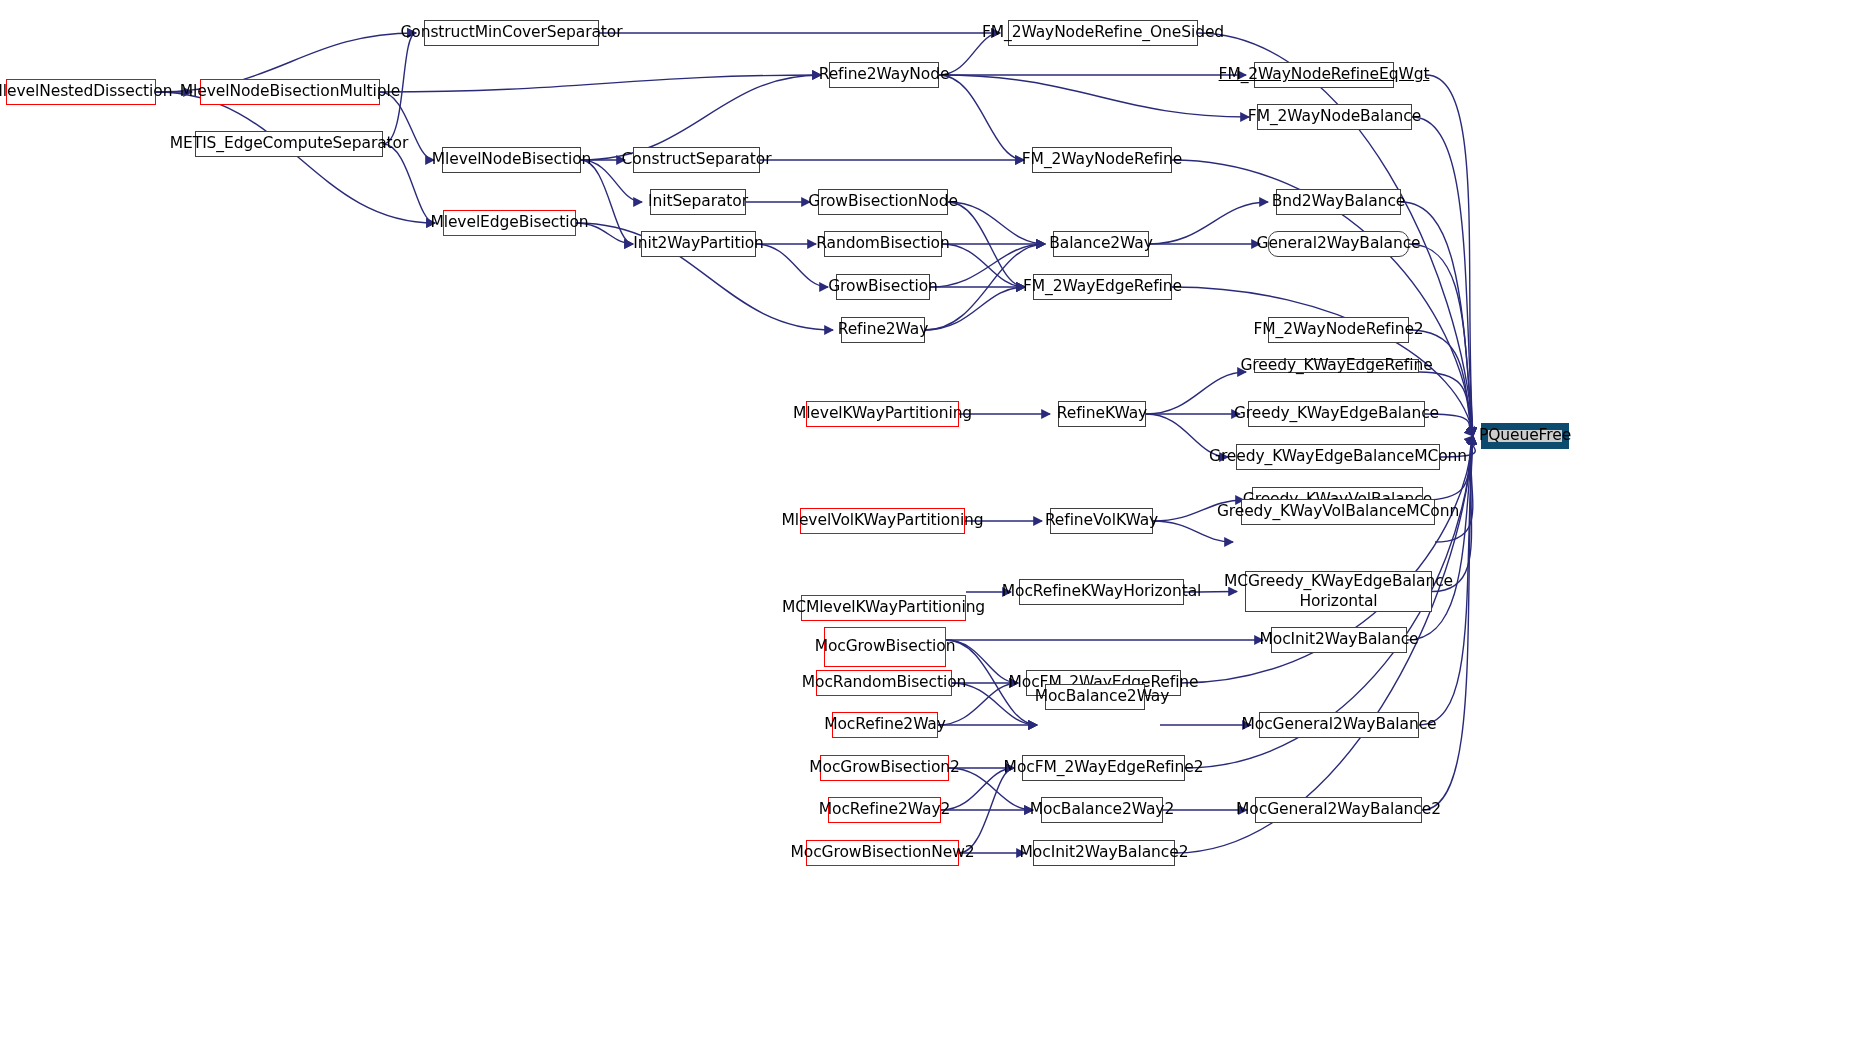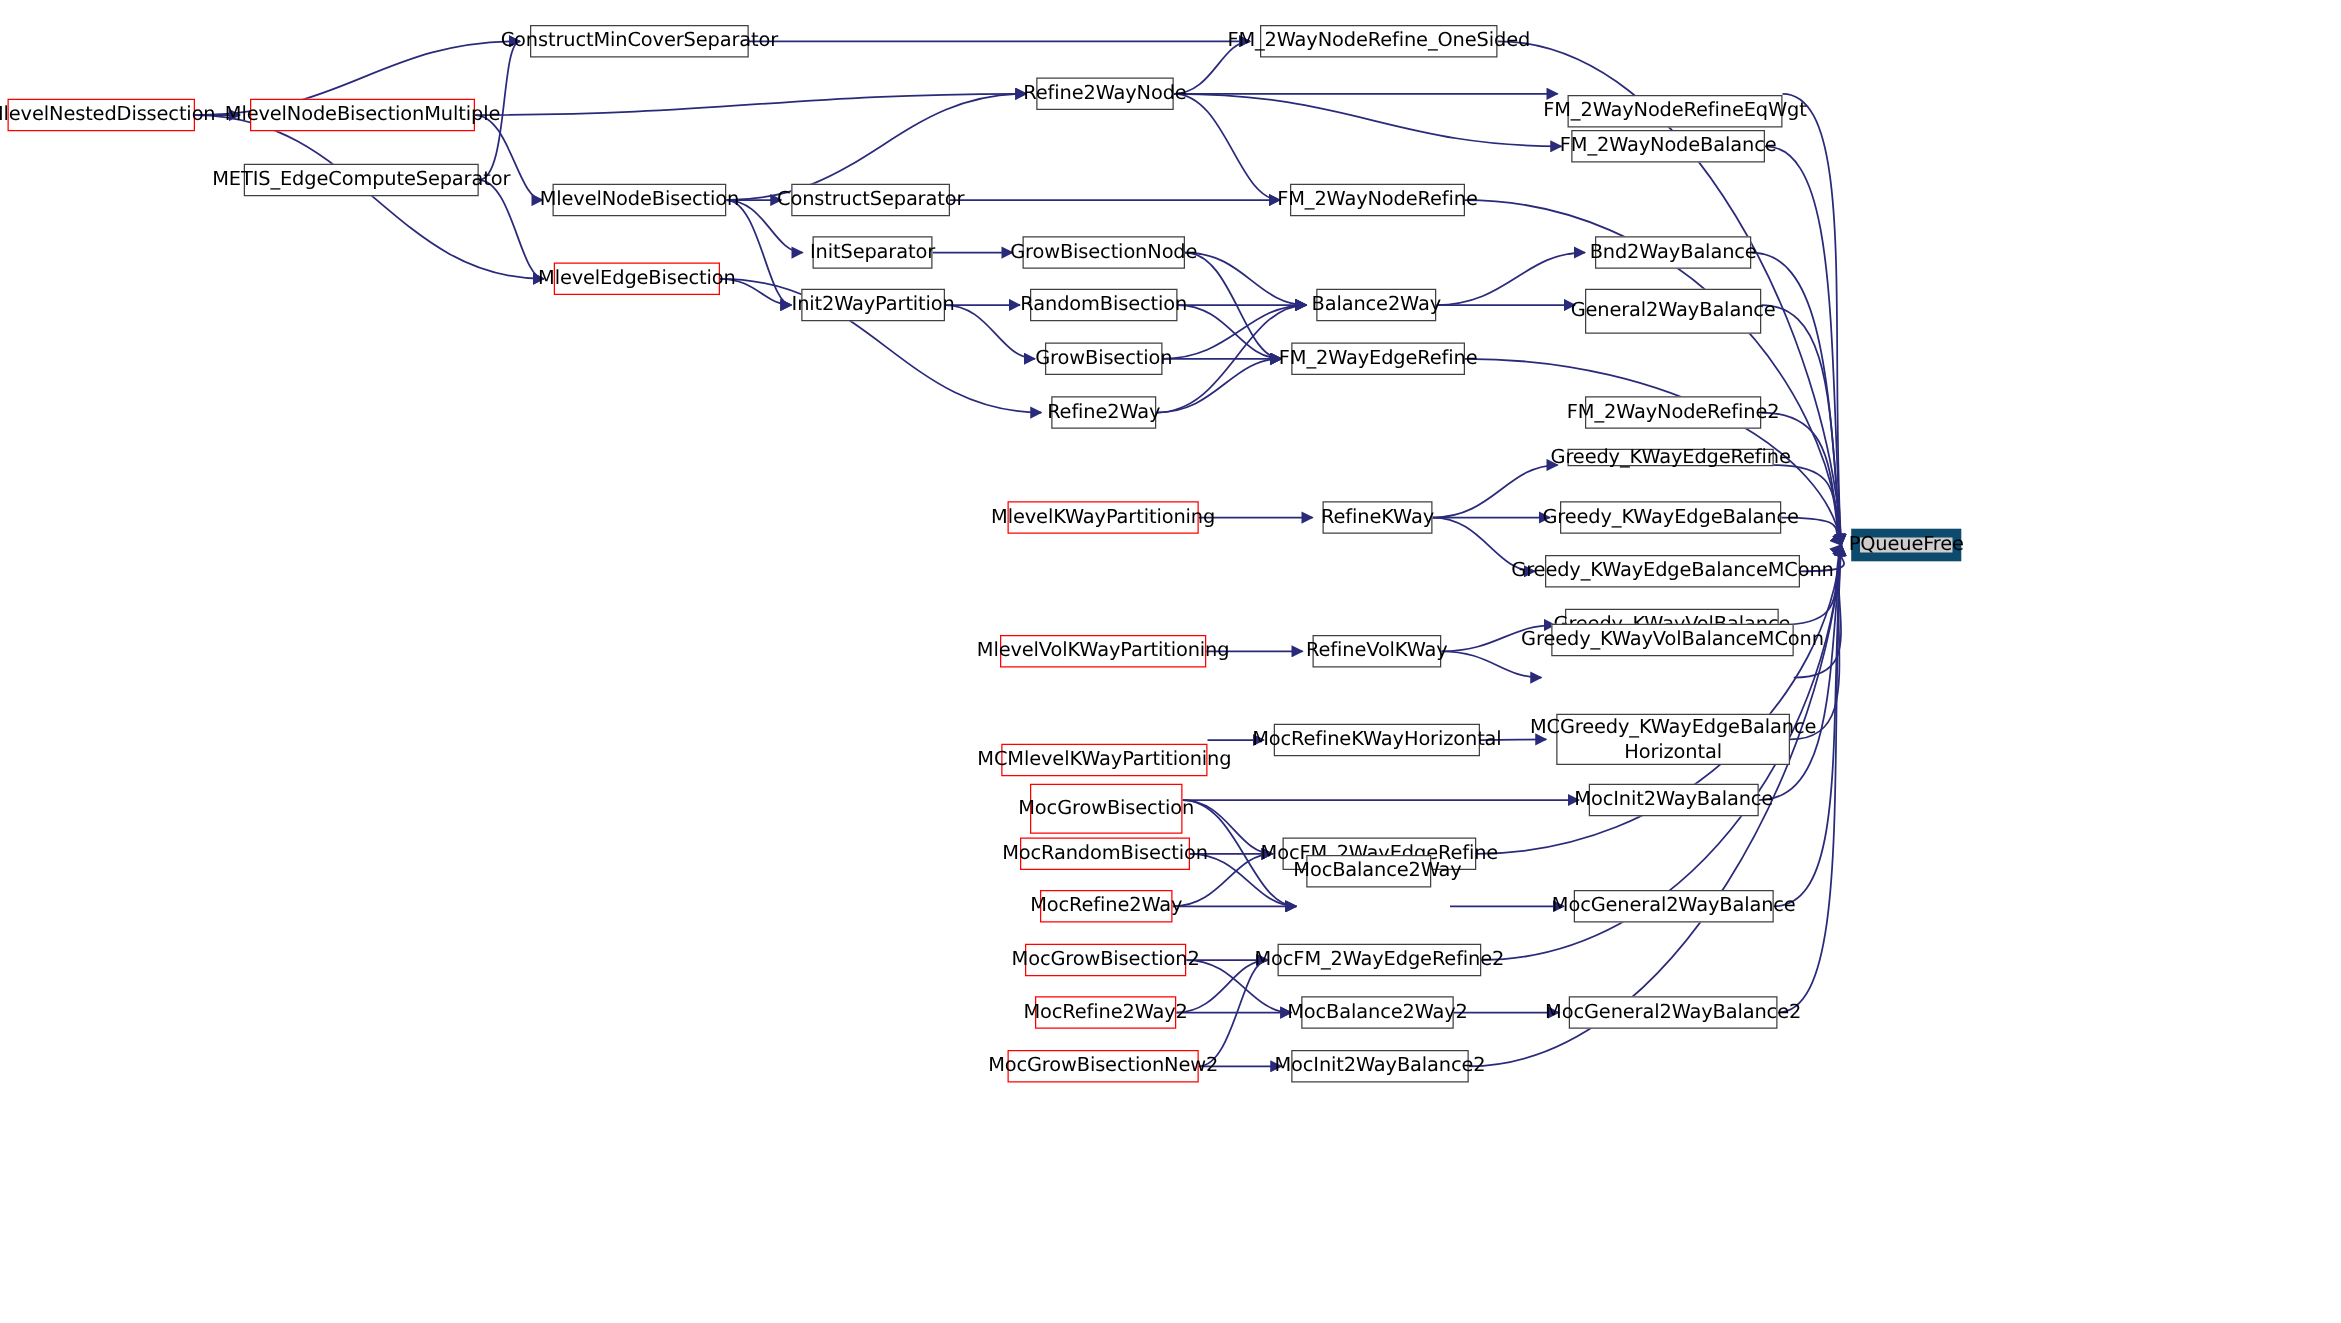--- a/index.html
+++ b/index.html
@@ -151,26 +151,26 @@
       <div class="node red" style="left: 443px; top: 210px; width: 133px; height: 26px;"><span class="lbl">MlevelEdgeBisection</span></div>
       <div class="node" style="left: 650px; top: 189px; width: 96px; height: 26px;"><span class="lbl">InitSeparator</span></div>
       <div class="node" style="left: 641px; top: 231px; width: 115px; height: 26px;"><span class="lbl">Init2WayPartition</span></div>
       <div class="node" style="left: 633px; top: 147px; width: 127px; height: 26px;"><span class="lbl">ConstructSeparator</span></div>
       <div class="node" style="left: 829px; top: 62px; width: 110px; height: 26px;"><span class="lbl">Refine2WayNode</span></div>
       <div class="node" style="left: 818px; top: 189px; width: 130px; height: 26px;"><span class="lbl">GrowBisectionNode</span></div>
       <div class="node" style="left: 824px; top: 231px; width: 118px; height: 26px;"><span class="lbl">RandomBisection</span></div>
       <div class="node" style="left: 836px; top: 274px; width: 94px; height: 26px;"><span class="lbl">GrowBisection</span></div>
       <div class="node" style="left: 841px; top: 317px; width: 84px; height: 26px;"><span class="lbl">Refine2Way</span></div>
       <div class="node" style="left: 1008px; top: 20px; width: 190px; height: 26px;"><span class="lbl">FM_2WayNodeRefine_OneSided</span></div>
-      <div class="node" style="left: 1254px; top: 76px; width: 172px; height: 26px;"><span class="lbl">FM_2WayNodeRefineEqWgt</span></div>
+      <div class="node" style="left: 1254px; top: 62px; width: 140px; height: 26px; text-decoration: underline;"><span class="lbl">FM_2WayNodeRefineEqWgt</span></div>
       <div class="node" style="left: 1257px; top: 104px; width: 155px; height: 26px;"><span class="lbl">FM_2WayNodeBalance</span></div>
       <div class="node" style="left: 1032px; top: 147px; width: 140px; height: 26px;"><span class="lbl">FM_2WayNodeRefine</span></div>
       <div class="node" style="left: 1053px; top: 231px; width: 96px; height: 26px;"><span class="lbl">Balance2Way</span></div>
       <div class="node" style="left: 1276px; top: 189px; width: 125px; height: 26px;"><span class="lbl">Bnd2WayBalance</span></div>
-      <div class="node" style="left: 1268px; top: 231px; width: 141px; height: 36px;"><span class="lbl">General2WayBalance</span></div>
+      <div class="node" style="left: 1268px; top: 231px; width: 141px; height: 26px; border-radius: 10px;"><span class="lbl">General2WayBalance</span></div>
       <div class="node" style="left: 1033px; top: 274px; width: 139px; height: 26px;"><span class="lbl">FM_2WayEdgeRefine</span></div>
       <div class="node" style="left: 1268px; top: 317px; width: 141px; height: 26px;"><span class="lbl">FM_2WayNodeRefine2</span></div>
       <div class="node" style="left: 1254px; top: 359px; width: 165px; height: 14px;"><span class="lbl">Greedy_KWayEdgeRefine</span></div>
       <div class="node red" style="left: 806px; top: 401px; width: 153px; height: 26px;"><span class="lbl">MlevelKWayPartitioning</span></div>
       <div class="node" style="left: 1058px; top: 401px; width: 88px; height: 26px;"><span class="lbl">RefineKWay</span></div>
       <div class="node" style="left: 1248px; top: 401px; width: 177px; height: 26px;"><span class="lbl">Greedy_KWayEdgeBalance</span></div>
       <div class="node" style="left: 1236px; top: 444px; width: 204px; height: 26px;"><span class="lbl">Greedy_KWayEdgeBalanceMConn</span></div>
       <div class="node highlight" style="left: 1481px; top: 423px; width: 88px; height: 26px;"><span class="lbl">PQueueFree</span></div>
       <div class="node red" style="left: 800px; top: 508px; width: 165px; height: 26px;"><span class="lbl">MlevelVolKWayPartitioning</span></div>
       <div class="node" style="left: 1050px; top: 508px; width: 103px; height: 26px;"><span class="lbl">RefineVolKWay</span></div>

